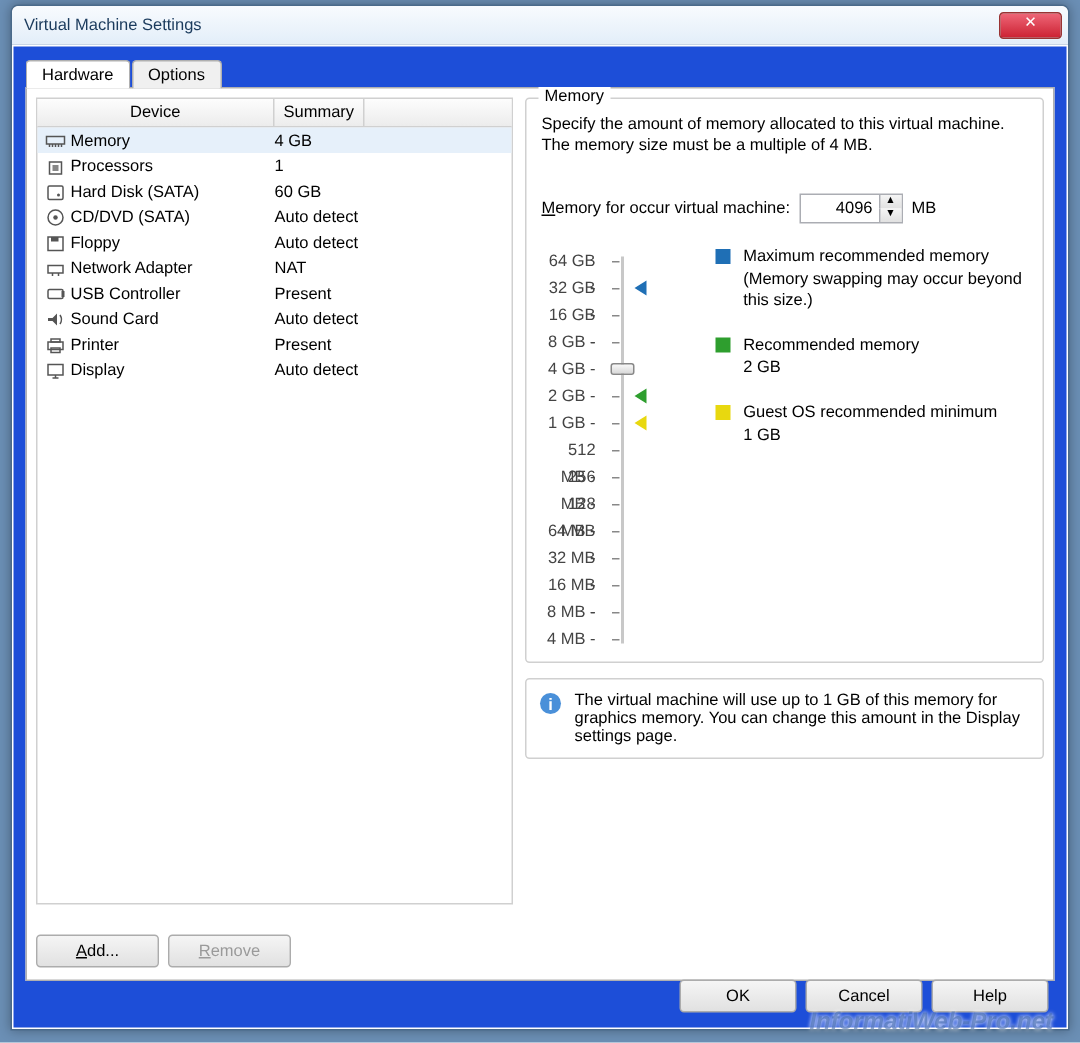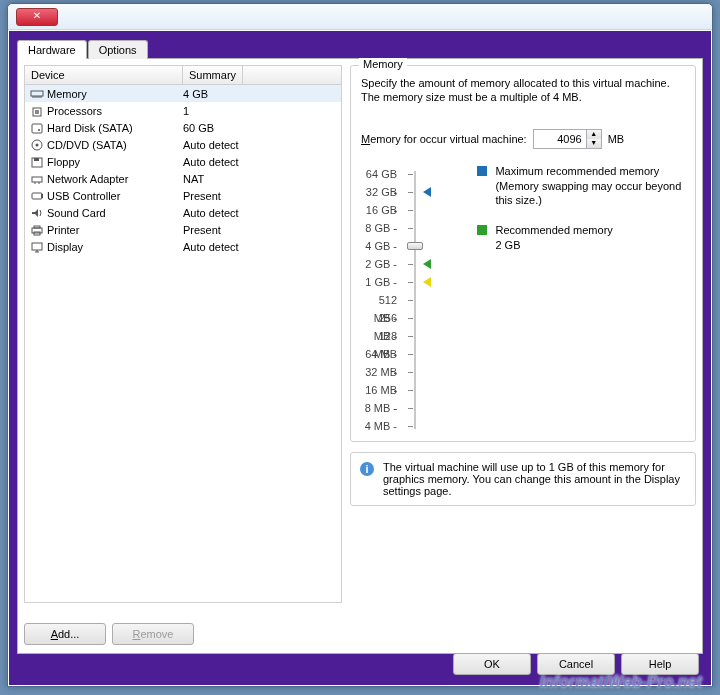--- a/index.html
+++ b/index.html
@@ -1,30 +1,30 @@
 <!DOCTYPE html>
 <html><head>
 <meta charset="utf-8">
 <style>
 * { box-sizing: border-box; font-family: "Segoe UI", Tahoma, sans-serif; font-size: 11px; }
 body { margin: 0; background: #6b8fb5; width: 720px; height: 695px; position: relative; overflow: hidden; }
 .window { position: absolute; top: 3px; left: 7px; width: 706px; height: 684px; background: #fff; border: 1px solid #4a6a8a; border-radius: 5px 5px 0 0; box-shadow: 0 0 8px rgba(0,0,0,.3); }
 .titlebar { height: 26px; background: linear-gradient(#f8fbfe,#e3eef9); border-bottom: 1px solid #c8d6e5; border-radius: 5px 5px 0 0; display: flex; align-items: center; padding: 0 4px 0 8px; }
 .title { color: #1a3a5c; flex: 1; }
 .closebtn { width: 42px; height: 18px; background: linear-gradient(#e67,#c23); border: 1px solid #933; border-radius: 3px; color: #fff; text-align: center; line-height: 14px; font-size: 10px; cursor: pointer; }
-.client { position: absolute; top: 27px; left: 1px; right: 1px; bottom: 1px; background: #4c1d95; padding: 8px; }
+.client { position: absolute; top: 27px; left: 1px; right: 1px; bottom: 1px; background: #1d4ed8; padding: 8px; }
 .tabs { display: flex; position: relative; top: 1px; z-index: 2; }
 .tab { padding: 3px 10px; background: #f0f0f0; border: 1px solid #b0b0b0; border-bottom: none; border-radius: 3px 3px 0 0; margin-right: 1px; cursor: pointer; }
 .tab.active { background: #fff; }
 .tabbody { background: #fff; border: 1px solid #b0b0b0; height: 596px; padding: 6px; position: relative; }
 .cols { display: flex; gap: 8px; height: 538px; }
 .leftcol { width: 318px; display: flex; flex-direction: column; }
 .tbl { border: 1px solid #d0d0d0; flex: 1; }
 .thead { display: flex; background: linear-gradient(#fdfdfd,#ececec); border-bottom: 1px solid #d0d0d0; }
-.thead div { padding: 3px 6px; border-right: 1px solid #d0d0d0; }
+.thead div { padding: 3px 6px; border-right: 1px solid #d0d0d0; text-align: center; }
 .th1 { width: 158px; }
 .row { display: flex; align-items: center; height: 17px; padding: 0 4px; cursor: pointer; }
 .row.sel { background: #e6f0fa; }
 .row .ic { width: 16px; height: 14px; margin-right: 2px; display: flex; align-items: center; justify-content: center; }
 .row .ic svg { width: 14px; height: 12px; }
 .row .nm { width: 136px; }
 .rightcol { flex: 1; }
 .gb { border: 1px solid #d0d0d0; border-radius: 3px; padding: 10px 10px 6px; position: relative; }
 .gb .gt { position: absolute; top: -8px; left: 8px; background: #fff; padding: 0 4px; }
 .desc { margin-bottom: 24px; line-height: 1.3; }
@@ -54,20 +54,21 @@
 .footer { position: absolute; right: 12px; bottom: 10px; display: flex; gap: 6px; }
 .footer button { width: 78px; height: 22px; border: 1px solid #acacac; background: linear-gradient(#f5f5f5,#e1e1e1); border-radius: 3px; cursor: pointer; margin-top: 20px; }
 .wm { position: absolute; right: 18px; bottom: 4px; font-size: 16px; font-style: italic; font-weight: bold; color: rgba(60,100,170,.55); text-shadow: 0 0 3px #fff; pointer-events: none; }
 .ul { text-decoration: underline; }
 </style>
 </head>
 <body>
 
 <div class="window">
   <div class="titlebar">
+    <div class="title">Virtual Machine Settings</div>
     <div class="closebtn">✕</div>
   </div>
   <div class="client">
     <div class="tabs">
       <div class="tab active">Hardware</div>
       <div class="tab">Options</div>
     </div>
     <div class="tabbody">
       <div class="cols">
         <div class="leftcol">
@@ -249,20 +250,27 @@
                       <span>Maximum recommended memory</span>
                     </div>
                   <div class="lgsub">(Memory swapping may occur beyond this size.)</div>
                 </div>
                 <div class="lg">
                   <div class="lgh">
                       <div class="sq" style="background:#2e9e2e"></div>
                       <span>Recommended memory</span>
                     </div>
                   <div class="lgsub">2 GB</div>
+                </div>
+                <div class="lg">
+                  <div class="lgh">
+                      <div class="sq" style="background:#e8d80f"></div>
+                      <span>Guest OS recommended minimum</span>
+                    </div>
+                  <div class="lgsub">1 GB</div>
                 </div>
               </div>
             </div>
           </div>
           <div class="notebox">
             <svg class="info-ic" viewBox="0 0 16 16">
                 <circle cx="8" cy="8" r="7" fill="#4a90d9"></circle>
                 <text x="8" y="12" text-anchor="middle" fill="#fff" font-size="11" font-weight="bold">i</text>
               </svg>
             <div>The virtual machine will use up to 1 GB of this memory for graphics memory. You can change this amount in the Display settings page.</div>

